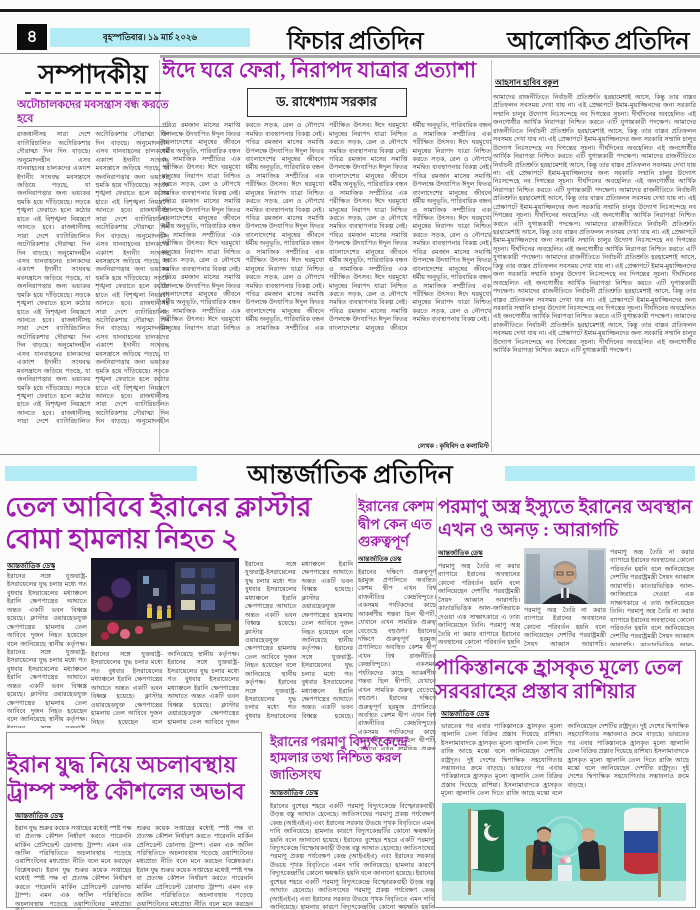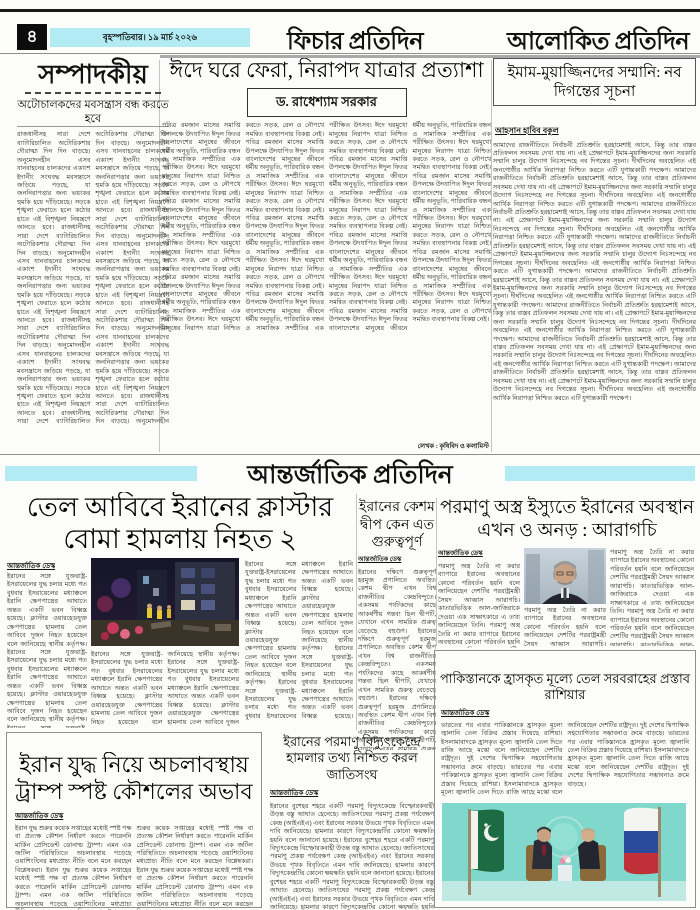--- a/index.html
+++ b/index.html
@@ -17,21 +17,21 @@
   .masthead{font-weight:bold;font-size:24px;letter-spacing:-.5px;white-space:nowrap;overflow:hidden;}
   .masthead-center{left:262px;top:22px;width:186px;text-align:center;}
   .masthead-right{left:498px;top:22px;width:200px;text-align:center;}
   .hdr-rule1{left:0;top:53px;width:700px;height:1px;}
   .hdr-rule2{left:160px;top:55px;width:540px;height:3px;background:#a9a9a9;}
   
   .bt{font-size:6.3px;line-height:1.34;text-align:justify;color:#1d1d1d;overflow:hidden;}
   .cols2{column-count:2;column-gap:5px;}
   .cols4{column-count:4;column-gap:5px;}
   .byline{font-size:7px;font-weight:bold;text-decoration:underline;white-space:nowrap;overflow:hidden;}
-  .headline{font-weight:normal;text-align:center;color:#000000;overflow:hidden;}
+  .headline{font-weight:bold;text-align:left;color:#a21caf;overflow:hidden;}
   
   .editorial{left:17px;top:60px;width:152px;height:392px;}
   .ed-title{font-size:26px;font-weight:bold;text-align:center;line-height:1.15;}
   .ed-dash{border-bottom:2px dashed #444;margin:2px 8px 4px 8px;}
   .ed-headline{font-size:11px;line-height:1.25;border-bottom:1px solid #999;padding-bottom:1px;margin-bottom:3px;}
   .ed-body{height:298px;}
   
   .feature{left:162px;top:58px;width:329px;height:394px;}
   .ft-headline{font-size:21px;line-height:1.2;}
   .ft-authorbox{margin:5px auto 4px auto;width:150px;border:1.5px solid #333;padding:3px 4px;
@@ -63,21 +63,21 @@
   .qs-body{height:182px;}
   
   .araghchi{left:438px;top:496px;width:258px;height:152px;}
   .ar-headline{font-size:18.5px;line-height:1.22;}
   .ar-left{left:0;top:52px;width:82px;height:98px;}
   .ar-photo{left:86px;top:52px;width:82px;height:56px;}
   .ar-mid{left:86px;top:110px;width:82px;height:40px;}
   .ar-right{left:172px;top:52px;width:84px;height:98px;}
   
   .russia{left:434px;top:650px;width:262px;height:258px;border:1px solid #8f8f8f;box-sizing:border-box;}
-  .ru-headline{font-size:13px;line-height:1.22;margin-top:20px;}
+  .ru-headline{font-size:20px;line-height:1.22;margin-top:4px;}
   .ru-byline{margin:4px 0 2px 6px;}
   .ru-body{margin:0 6px;height:84px;}
   .ru-photo{left:7px;top:152px;width:244px;height:98px;}
   
   .trump{left:6px;top:732px;width:256px;height:176px;border:1px solid #8f8f8f;box-sizing:border-box;}
   .tr-headline{font-size:22px;line-height:1.22;margin-top:19px;}
   .tr-byline{margin:4px 0 2px 8px;}
   .tr-body{margin:0 8px;height:108px;}
   
   .un{left:270px;top:734px;width:164px;height:170px;}
@@ -112,21 +112,20 @@
   </div>
 
   <div class="abs feature">
     <div class="headline ft-headline">ঈদে ঘরে ফেরা, নিরাপদ যাত্রার প্রত্যাশা</div>
     <div class="ft-authorbox">ড. রাধেশ্যাম সরকার</div>
     <div class="bt cols4 ft-body">পবিত্র রমজান মাসের সমাপ্তি উপলক্ষে উদযাপিত ঈদুল ফিতর বাংলাদেশের মানুষের জীবনে ধর্মীয় অনুভূতি, পারিবারিক বন্ধন ও সামাজিক সম্প্রীতির এক পরীক্ষিত উৎসব। ঈদে ঘরমুখো মানুষের নিরাপদ যাত্রা নিশ্চিত করতে সড়ক, রেল ও নৌপথে সমন্বিত ব্যবস্থাপনার বিকল্প নেই। পবিত্র রমজান মাসের সমাপ্তি উপলক্ষে উদযাপিত ঈদুল ফিতর বাংলাদেশের মানুষের জীবনে ধর্মীয় অনুভূতি, পারিবারিক বন্ধন ও সামাজিক সম্প্রীতির এক পরীক্ষিত উৎসব। ঈদে ঘরমুখো মানুষের নিরাপদ যাত্রা নিশ্চিত করতে সড়ক, রেল ও নৌপথে সমন্বিত ব্যবস্থাপনার বিকল্প নেই। পবিত্র রমজান মাসের সমাপ্তি উপলক্ষে উদযাপিত ঈদুল ফিতর বাংলাদেশের মানুষের জীবনে ধর্মীয় অনুভূতি, পারিবারিক বন্ধন ও সামাজিক সম্প্রীতির এক পরীক্ষিত উৎসব। ঈদে ঘরমুখো মানুষের নিরাপদ যাত্রা নিশ্চিত করতে সড়ক, রেল ও নৌপথে সমন্বিত ব্যবস্থাপনার বিকল্প নেই। পবিত্র রমজান মাসের সমাপ্তি উপলক্ষে উদযাপিত ঈদুল ফিতর বাংলাদেশের মানুষের জীবনে ধর্মীয় অনুভূতি, পারিবারিক বন্ধন ও সামাজিক সম্প্রীতির এক পরীক্ষিত উৎসব। ঈদে ঘরমুখো মানুষের নিরাপদ যাত্রা নিশ্চিত করতে সড়ক, রেল ও নৌপথে সমন্বিত ব্যবস্থাপনার বিকল্প নেই। পবিত্র রমজান মাসের সমাপ্তি উপলক্ষে উদযাপিত ঈদুল ফিতর বাংলাদেশের মানুষের জীবনে ধর্মীয় অনুভূতি, পারিবারিক বন্ধন ও সামাজিক সম্প্রীতির এক পরীক্ষিত উৎসব। ঈদে ঘরমুখো মানুষের নিরাপদ যাত্রা নিশ্চিত করতে সড়ক, রেল ও নৌপথে সমন্বিত ব্যবস্থাপনার বিকল্প নেই। পবিত্র রমজান মাসের সমাপ্তি উপলক্ষে উদযাপিত ঈদুল ফিতর বাংলাদেশের মানুষের জীবনে ধর্মীয় অনুভূতি, পারিবারিক বন্ধন ও সামাজিক সম্প্রীতির এক পরীক্ষিত উৎসব। ঈদে ঘরমুখো মানুষের নিরাপদ যাত্রা নিশ্চিত করতে সড়ক, রেল ও নৌপথে সমন্বিত ব্যবস্থাপনার বিকল্প নেই। পবিত্র রমজান মাসের সমাপ্তি উপলক্ষে উদযাপিত ঈদুল ফিতর বাংলাদেশের মানুষের জীবনে ধর্মীয় অনুভূতি, পারিবারিক বন্ধন ও সামাজিক সম্প্রীতির এক পরীক্ষিত উৎসব। ঈদে ঘরমুখো মানুষের নিরাপদ যাত্রা নিশ্চিত করতে সড়ক, রেল ও নৌপথে সমন্বিত ব্যবস্থাপনার বিকল্প নেই। পবিত্র রমজান মাসের সমাপ্তি উপলক্ষে উদযাপিত ঈদুল ফিতর বাংলাদেশের মানুষের জীবনে ধর্মীয় অনুভূতি, পারিবারিক বন্ধন ও সামাজিক সম্প্রীতির এক পরীক্ষিত উৎসব। ঈদে ঘরমুখো মানুষের নিরাপদ যাত্রা নিশ্চিত করতে সড়ক, রেল ও নৌপথে সমন্বিত ব্যবস্থাপনার বিকল্প নেই। পবিত্র রমজান মাসের সমাপ্তি উপলক্ষে উদযাপিত ঈদুল ফিতর বাংলাদেশের মানুষের জীবনে ধর্মীয় অনুভূতি, পারিবারিক বন্ধন ও সামাজিক সম্প্রীতির এক পরীক্ষিত উৎসব। ঈদে ঘরমুখো মানুষের নিরাপদ যাত্রা নিশ্চিত করতে সড়ক, রেল ও নৌপথে সমন্বিত ব্যবস্থাপনার বিকল্প নেই। পবিত্র রমজান মাসের সমাপ্তি উপলক্ষে উদযাপিত ঈদুল ফিতর বাংলাদেশের মানুষের জীবনে ধর্মীয় অনুভূতি, পারিবারিক বন্ধন ও সামাজিক সম্প্রীতির এক পরীক্ষিত উৎসব। ঈদে ঘরমুখো মানুষের নিরাপদ যাত্রা নিশ্চিত করতে সড়ক, রেল ও নৌপথে সমন্বিত ব্যবস্থাপনার বিকল্প নেই। পবিত্র রমজান মাসের সমাপ্তি উপলক্ষে উদযাপিত ঈদুল ফিতর বাংলাদেশের মানুষের জীবনে ধর্মীয় অনুভূতি, পারিবারিক বন্ধন ও সামাজিক সম্প্রীতির এক পরীক্ষিত উৎসব। ঈদে ঘরমুখো মানুষের নিরাপদ যাত্রা নিশ্চিত করতে সড়ক, রেল ও নৌপথে সমন্বিত ব্যবস্থাপনার বিকল্প নেই। </div>
     <div class="ft-credit">লেখক : কৃষিবিদ ও কলামিস্ট</div>
   </div>
 
   <div class="abs imam">
-    <div class="headline im-headbox">ইমাম-মুয়াজ্জিনদের সম্মানি: নব দিগন্তের সূচনা</div>
     <div class="im-author">আহসান হাবিব বকুল</div>
     <div class="bt im-body">আমাদের রাজনীতিতে নির্বাচনী প্রতিশ্রুতি হরহামেশাই আসে, কিন্তু তার বাস্তব প্রতিফলন সবসময় দেখা যায় না। এই প্রেক্ষাপটে ইমাম-মুয়াজ্জিনদের জন্য সরকারি সম্মানি চালুর উদ্যোগ নিঃসন্দেহে নব দিগন্তের সূচনা। দীর্ঘদিনের অবহেলিত এই জনগোষ্ঠীর আর্থিক নিরাপত্তা নিশ্চিত করতে এটি যুগান্তকারী পদক্ষেপ। আমাদের রাজনীতিতে নির্বাচনী প্রতিশ্রুতি হরহামেশাই আসে, কিন্তু তার বাস্তব প্রতিফলন সবসময় দেখা যায় না। এই প্রেক্ষাপটে ইমাম-মুয়াজ্জিনদের জন্য সরকারি সম্মানি চালুর উদ্যোগ নিঃসন্দেহে নব দিগন্তের সূচনা। দীর্ঘদিনের অবহেলিত এই জনগোষ্ঠীর আর্থিক নিরাপত্তা নিশ্চিত করতে এটি যুগান্তকারী পদক্ষেপ। আমাদের রাজনীতিতে নির্বাচনী প্রতিশ্রুতি হরহামেশাই আসে, কিন্তু তার বাস্তব প্রতিফলন সবসময় দেখা যায় না। এই প্রেক্ষাপটে ইমাম-মুয়াজ্জিনদের জন্য সরকারি সম্মানি চালুর উদ্যোগ নিঃসন্দেহে নব দিগন্তের সূচনা। দীর্ঘদিনের অবহেলিত এই জনগোষ্ঠীর আর্থিক নিরাপত্তা নিশ্চিত করতে এটি যুগান্তকারী পদক্ষেপ। আমাদের রাজনীতিতে নির্বাচনী প্রতিশ্রুতি হরহামেশাই আসে, কিন্তু তার বাস্তব প্রতিফলন সবসময় দেখা যায় না। এই প্রেক্ষাপটে ইমাম-মুয়াজ্জিনদের জন্য সরকারি সম্মানি চালুর উদ্যোগ নিঃসন্দেহে নব দিগন্তের সূচনা। দীর্ঘদিনের অবহেলিত এই জনগোষ্ঠীর আর্থিক নিরাপত্তা নিশ্চিত করতে এটি যুগান্তকারী পদক্ষেপ। আমাদের রাজনীতিতে নির্বাচনী প্রতিশ্রুতি হরহামেশাই আসে, কিন্তু তার বাস্তব প্রতিফলন সবসময় দেখা যায় না। এই প্রেক্ষাপটে ইমাম-মুয়াজ্জিনদের জন্য সরকারি সম্মানি চালুর উদ্যোগ নিঃসন্দেহে নব দিগন্তের সূচনা। দীর্ঘদিনের অবহেলিত এই জনগোষ্ঠীর আর্থিক নিরাপত্তা নিশ্চিত করতে এটি যুগান্তকারী পদক্ষেপ। আমাদের রাজনীতিতে নির্বাচনী প্রতিশ্রুতি হরহামেশাই আসে, কিন্তু তার বাস্তব প্রতিফলন সবসময় দেখা যায় না। এই প্রেক্ষাপটে ইমাম-মুয়াজ্জিনদের জন্য সরকারি সম্মানি চালুর উদ্যোগ নিঃসন্দেহে নব দিগন্তের সূচনা। দীর্ঘদিনের অবহেলিত এই জনগোষ্ঠীর আর্থিক নিরাপত্তা নিশ্চিত করতে এটি যুগান্তকারী পদক্ষেপ। আমাদের রাজনীতিতে নির্বাচনী প্রতিশ্রুতি হরহামেশাই আসে, কিন্তু তার বাস্তব প্রতিফলন সবসময় দেখা যায় না। এই প্রেক্ষাপটে ইমাম-মুয়াজ্জিনদের জন্য সরকারি সম্মানি চালুর উদ্যোগ নিঃসন্দেহে নব দিগন্তের সূচনা। দীর্ঘদিনের অবহেলিত এই জনগোষ্ঠীর আর্থিক নিরাপত্তা নিশ্চিত করতে এটি যুগান্তকারী পদক্ষেপ। আমাদের রাজনীতিতে নির্বাচনী প্রতিশ্রুতি হরহামেশাই আসে, কিন্তু তার বাস্তব প্রতিফলন সবসময় দেখা যায় না। এই প্রেক্ষাপটে ইমাম-মুয়াজ্জিনদের জন্য সরকারি সম্মানি চালুর উদ্যোগ নিঃসন্দেহে নব দিগন্তের সূচনা। দীর্ঘদিনের অবহেলিত এই জনগোষ্ঠীর আর্থিক নিরাপত্তা নিশ্চিত করতে এটি যুগান্তকারী পদক্ষেপ। </div>
   </div>
 
   <div class="abs rule intl-rule"></div>
   <div class="abs intl-cyan-l"></div>
   <div class="abs intl-cyan-r"></div>
   <div class="abs intl-title">আন্তর্জাতিক প্রতিদিন</div>
 
   <div class="abs telaviv">

